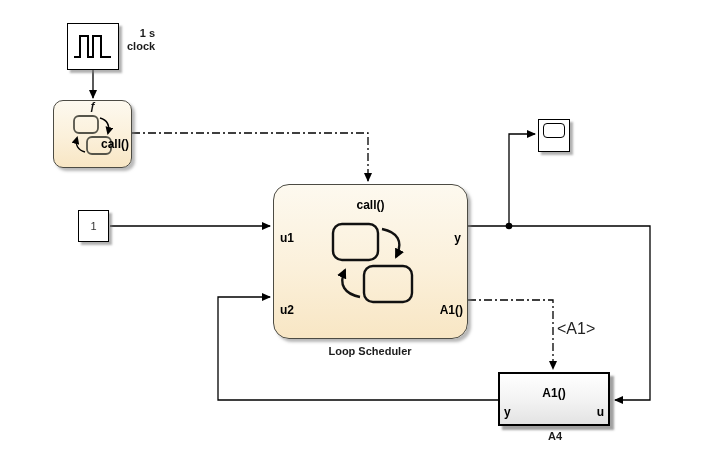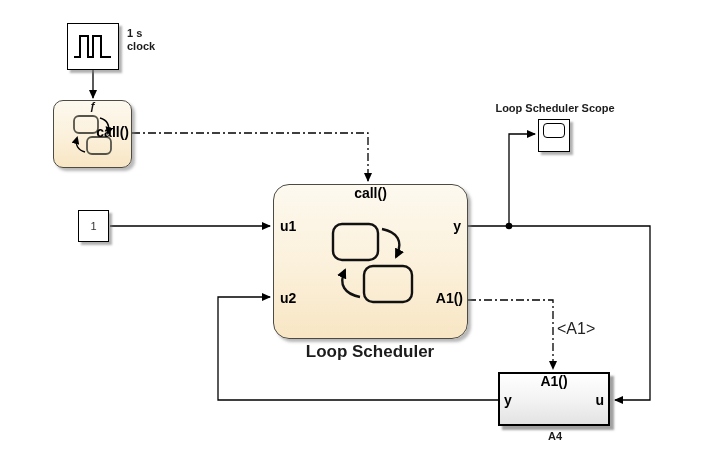--- a/index.html
+++ b/index.html
@@ -24,22 +24,22 @@
   }
   .blabel{
     position:absolute;font-weight:bold;font-size:11px;color:#1c1c1c;
     text-align:center;transform:translateX(-50%);white-space:nowrap;line-height:13px;
   }
   .llabel{
     position:absolute;font-weight:bold;font-size:11px;color:#1c1c1c;
     text-align:left;white-space:nowrap;line-height:13px;
   }
   .port{
-    position:absolute;font-weight:bold;font-size:14px;color:#000000;
-    white-space:nowrap;line-height:11px;
+    position:absolute;font-weight:bold;font-size:12px;color:#000000;
+    white-space:nowrap;line-height:11px;margin-top:12px;
   }
   .port.center{left:50%;transform:translateX(-50%);}
   .siglabel{
     position:absolute;font-size:16px;color:#222222;white-space:nowrap;
   }
   .const-val{
     position:absolute;inset:0;display:flex;align-items:center;justify-content:center;
     font-size:11px;color:#333333;
   }
   .trigger{
@@ -78,21 +78,21 @@
     <circle cx="509" cy="226" r="3.3" fill="#000"></circle>
     <path d="M468,300 L553,300 L553,369" stroke="#000" stroke-width="1.3" fill="none" stroke-dasharray="8,3,2,3" marker-end="url(#mw)"></path>
     <path d="M498,400 L218,400 L218,297 L270,297" stroke="#000" stroke-width="1.3" fill="none" marker-end="url(#mw)"></path>
   </svg>
 
   <div class="block plain" style="left:67px;top:23px;width:52px;height:47px;">
     <svg class="icon" width="49" height="44" viewBox="0 0 49 44">
       <path d="M6,33 L12,33 L12,12 L20,12 L20,33 L25,33 L25,12 L33,12 L33,33 L43,33" stroke="#000" stroke-width="2" fill="none"></path>
     </svg>
   </div>
-  <div class="llabel" style="left:127px;top:27px;">
+  <div class="llabel" style="left:127px;top:27px;text-align:right;">
     <div>1 s</div>
     <div>clock</div>
   </div>
 
   <div class="block chart" style="left:53px;top:100px;width:79px;height:68px;border-radius:10px;">
     <div class="trigger">ƒ</div>
     <svg class="icon" width="79" height="68" viewBox="0 0 79 68">
       <rect x="20" y="15" width="24" height="17" rx="5" fill="none" stroke="#55544a" stroke-width="1.8"></rect>
       <rect x="33" y="36" width="24" height="17" rx="5" fill="none" stroke="#55544a" stroke-width="1.8"></rect>
       <path d="M46,17 C53,19 56,24 54,32" fill="none" stroke="#000" stroke-width="1.5" marker-end="url(#mi2)"></path>
@@ -111,23 +111,22 @@
     <div class="port" style="left:6px;top:108px;">u2</div>
     <div class="port" style="right:6px;top:36px;">y</div>
     <div class="port" style="right:4px;top:108px;">A1()</div>
     <svg class="icon" width="195" height="155" viewBox="0 0 195 155">
       <rect x="59" y="39" width="45" height="36" rx="9" fill="none" stroke="#111" stroke-width="2.4"></rect>
       <rect x="90" y="81" width="48" height="36" rx="9" fill="none" stroke="#111" stroke-width="2.4"></rect>
       <path d="M108,44 C123,47 130,56 122,72" fill="none" stroke="#111" stroke-width="2.4" marker-end="url(#mi)"></path>
       <path d="M86,112 C71,109 64,100 71,85" fill="none" stroke="#111" stroke-width="2.4" marker-end="url(#mi)"></path>
     </svg>
   </div>
-  <div class="blabel" style="left:370px;top:345px;font-size:17px;">Loop Scheduler</div>
+  <div class="blabel" style="left:370px;top:345px;font-size:11px;">Loop Scheduler</div>
 
-  <div class="blabel" style="left:555px;top:102px;">Loop Scheduler Scope</div>
   <div class="block plain" style="left:538px;top:119px;width:32px;height:33px;">
     <div class="scope-screen"></div>
   </div>
 
   <div class="block a4style" style="left:498px;top:372px;width:112px;height:54px;">
     <div class="port center" style="top:2px;">A1()</div>
     <div class="port" style="left:4px;top:21px;">y</div>
     <div class="port" style="right:4px;top:21px;">u</div>
   </div>
   <div class="blabel" style="left:555px;top:430px;">A4</div>

